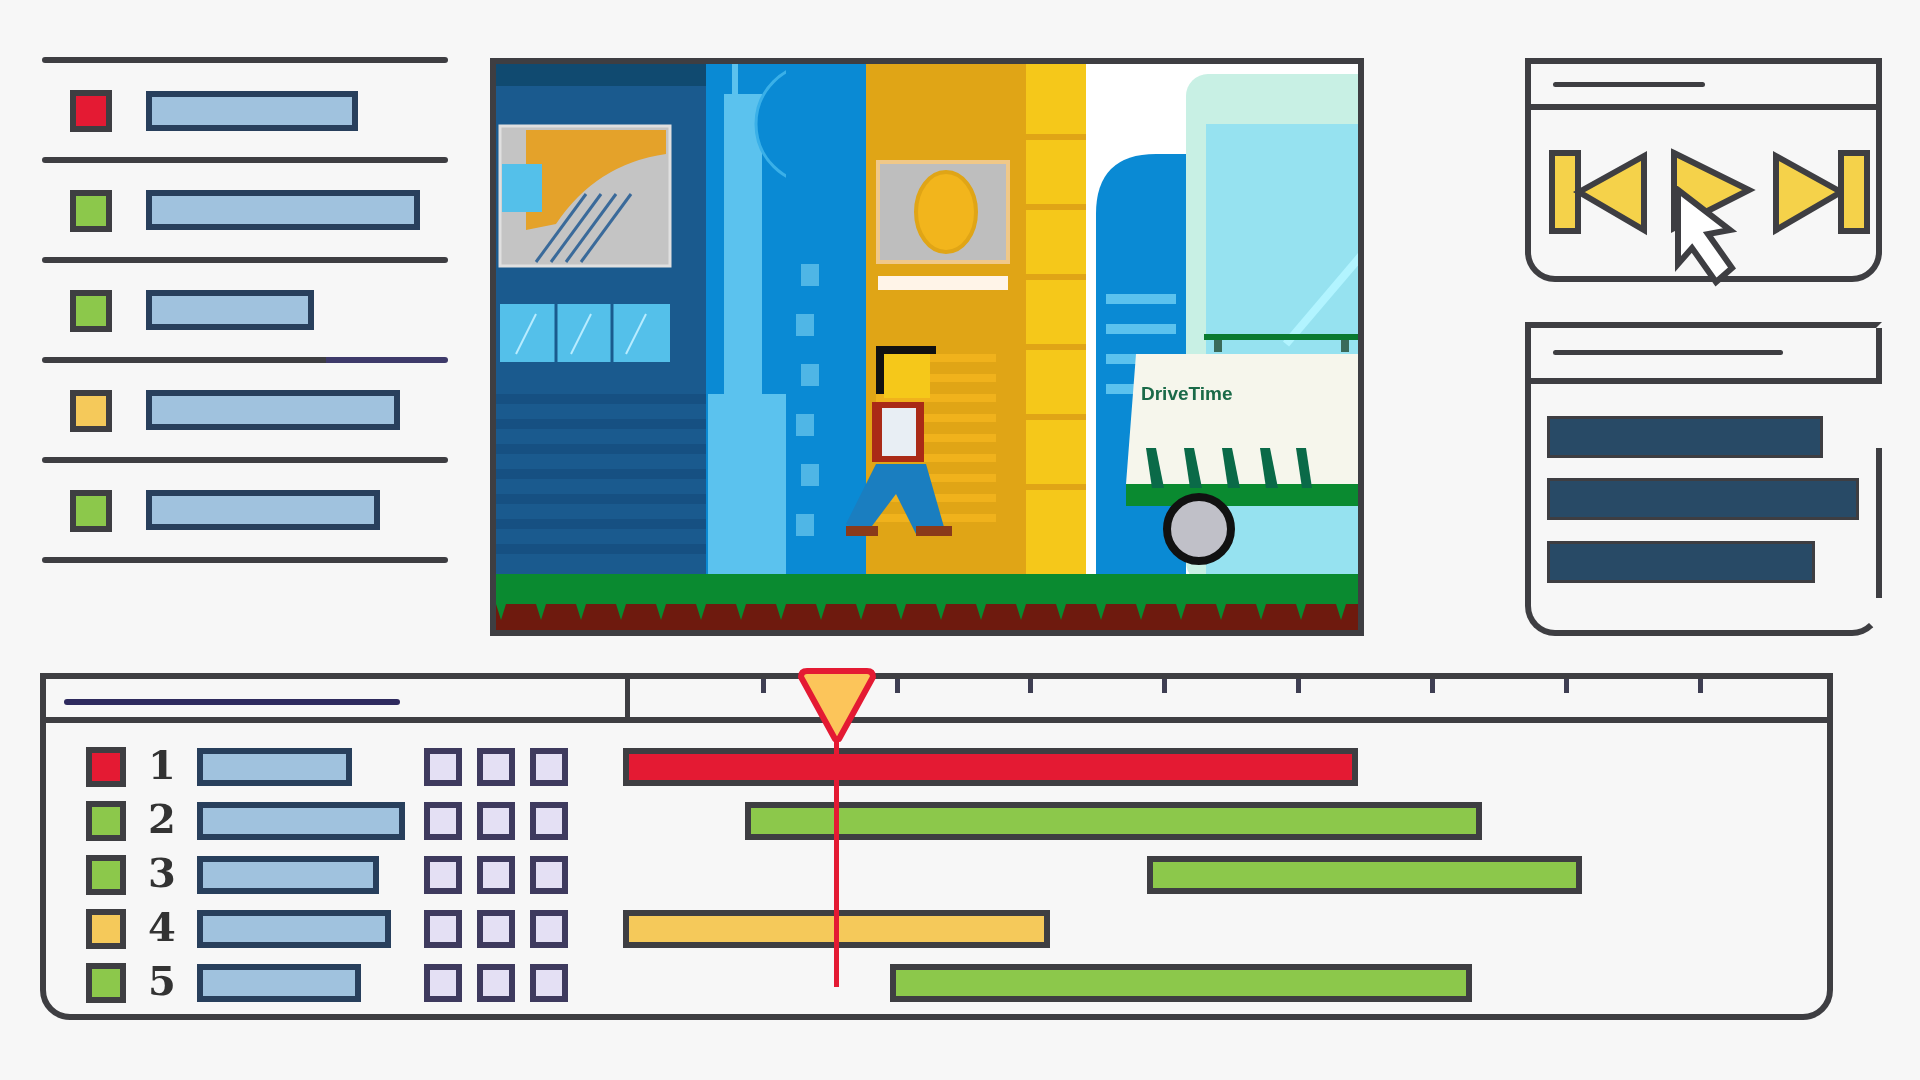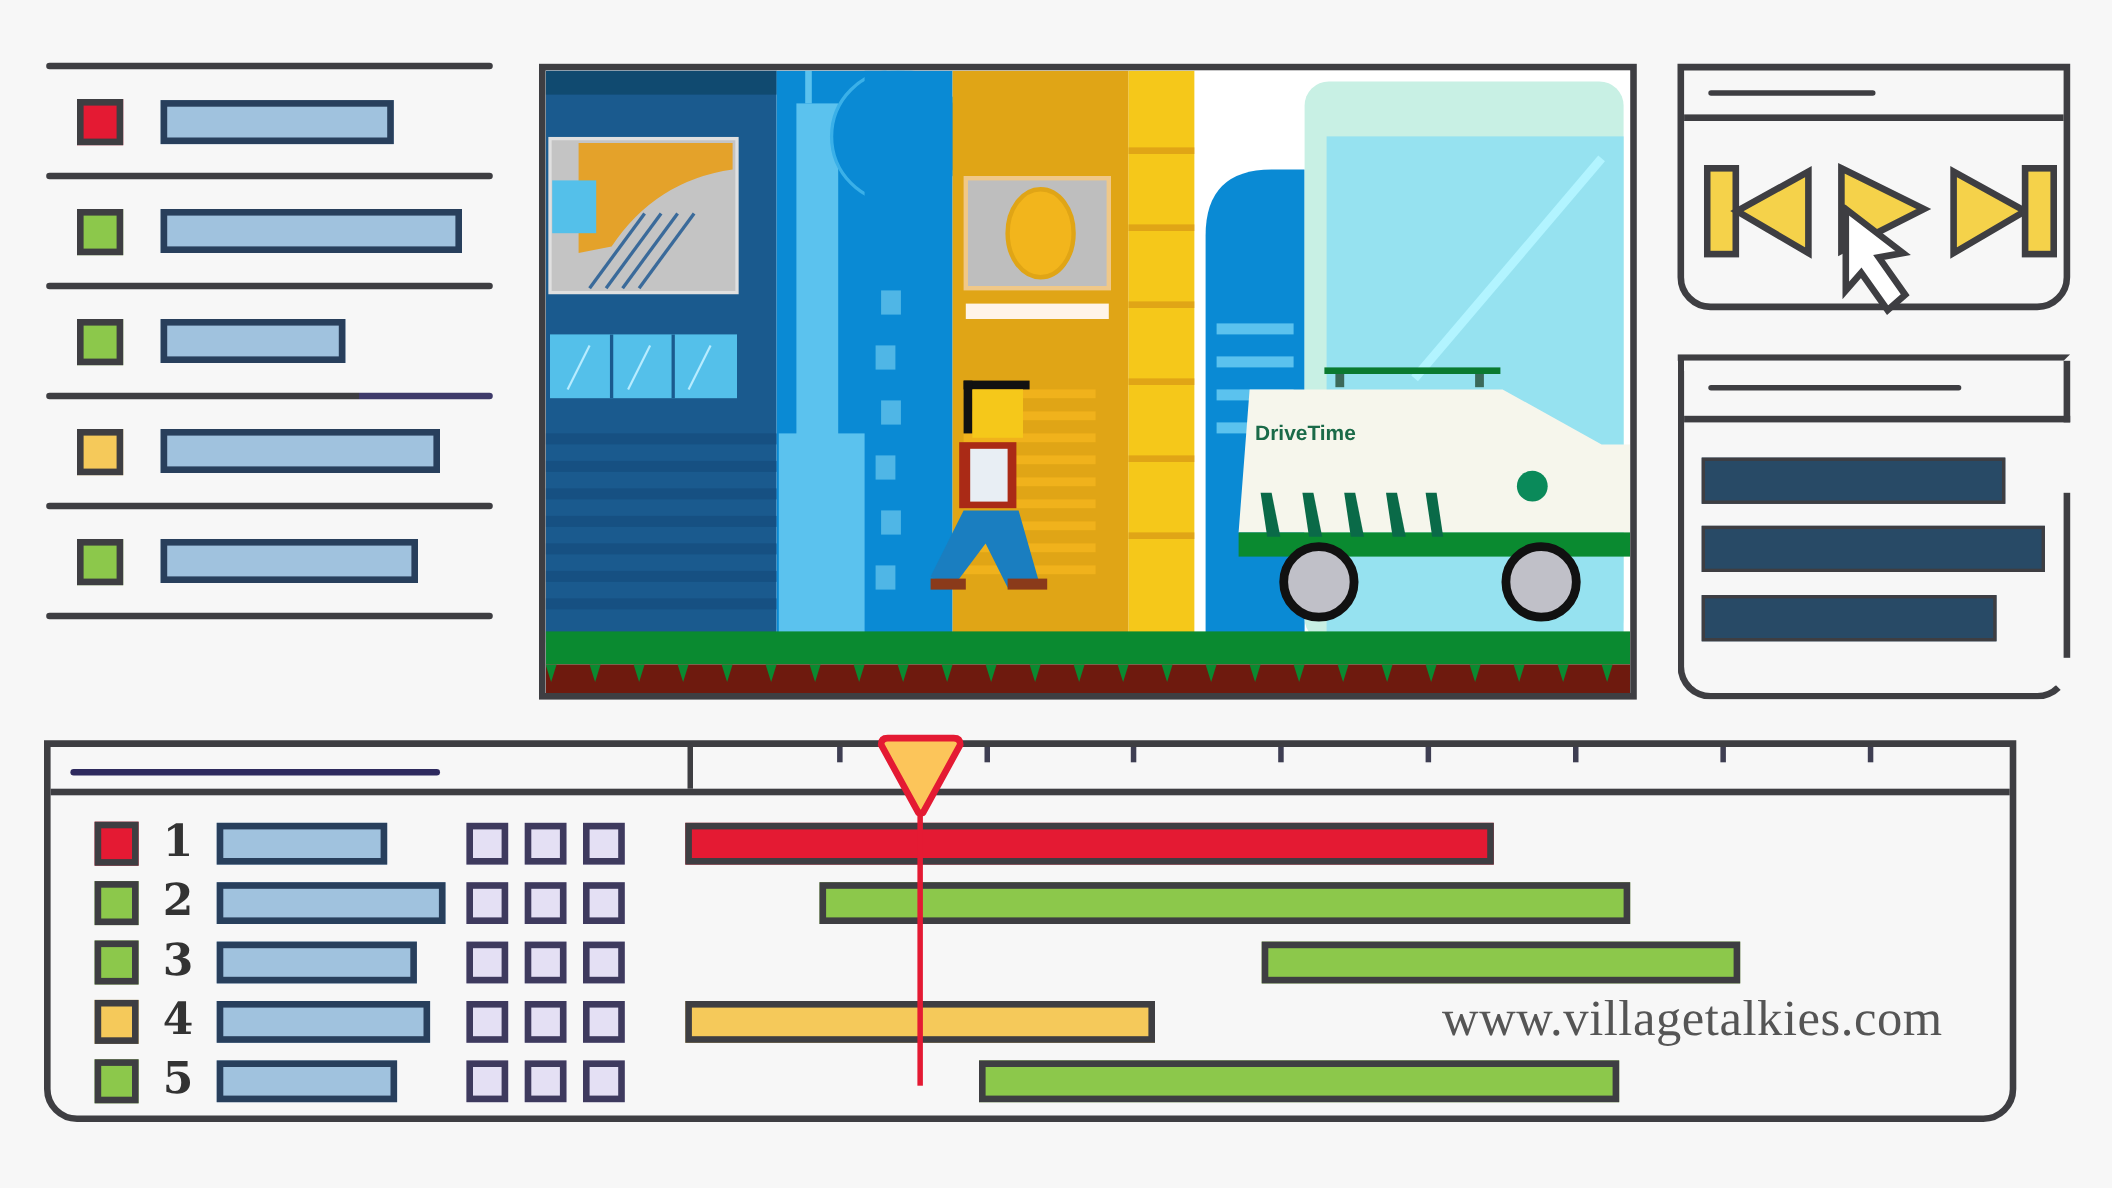--- a/index.html
+++ b/index.html
@@ -2,21 +2,21 @@
 <html><head>
 <meta charset="utf-8">
 <style>
   html, body { margin:0; padding:0; }
   body { width:1920px; height:1080px; background:#f7f7f7; position:relative; overflow:hidden; font-family:"Liberation Sans", sans-serif; }
   .abs { position:absolute; box-sizing:border-box; }
   .hline { position:absolute; height:6px; background:#3e3e42; border-radius:3px; }
   .swatch { position:absolute; width:42px; height:42px; border:6px solid #3e3e42; box-sizing:border-box; }
   .lbar { position:absolute; height:40px; background:#a0c2de; border:6px solid #283f5c; box-sizing:border-box; }
   
-  #video { left:490px; top:58px; width:998px; height:578px; border:6px solid #3e3e42; overflow:hidden; background:#fff; }
+  #video { left:490px; top:58px; width:874px; height:578px; border:6px solid #3e3e42; overflow:hidden; background:#fff; }
   
   .panel { position:absolute; border:6px solid #3e3e42; box-sizing:border-box; background:#f7f7f7; }
   .darkbar { position:absolute; height:42px; background:#284a66; border:3px solid #3e3e42; box-sizing:border-box; }
   
   #timeline { left:40px; top:673px; width:1793px; height:347px; border:6px solid #3e3e42; border-radius:0 0 30px 30px; }
   .tick { position:absolute; width:5px; height:14px; background:#3e3e52; top:0; }
   .trow-sw { position:absolute; width:40px; height:40px; border:6px solid #3e3e42; box-sizing:border-box; }
   .trow-num { position:absolute; font-family:"DejaVu Serif", serif; font-weight:bold; font-size:40px; color:#333; line-height:40px; }
   .trow-bar { position:absolute; height:38px; background:#a0c2de; border:6px solid #283f5c; box-sizing:border-box; }
   .toggle { position:absolute; width:38px; height:38px; border:6px solid #3e3a5e; background:#e4e0f4; box-sizing:border-box; }
@@ -306,14 +306,13 @@
     <div class="toggle" style="left:431px; top:285px;"></div>
     <div class="toggle" style="left:484px; top:285px;"></div>
     <div class="clip" style="left:844px; top:285px; width:582px; background:#8cc84b;"></div>
   </div>
 
   <div class="abs" style="left:788px; top:40px; width:5px; height:268px; background:#e41a33;"></div>
   <svg class="abs" style="left:749px; top:-12px;" width="84" height="78">
     <path d="M6 10 Q6 4 12 4 L72 4 Q78 4 78 10 L44 72 L40 72 Z" fill="#fcc55a" stroke="#e41a33" stroke-width="6" stroke-linejoin="round"></path>
   </svg>
 
-  <div id="watermark" style="left:1265px; top:220px;">www.villagetalkies.com</div>
 </div>
 
 </body></html>

